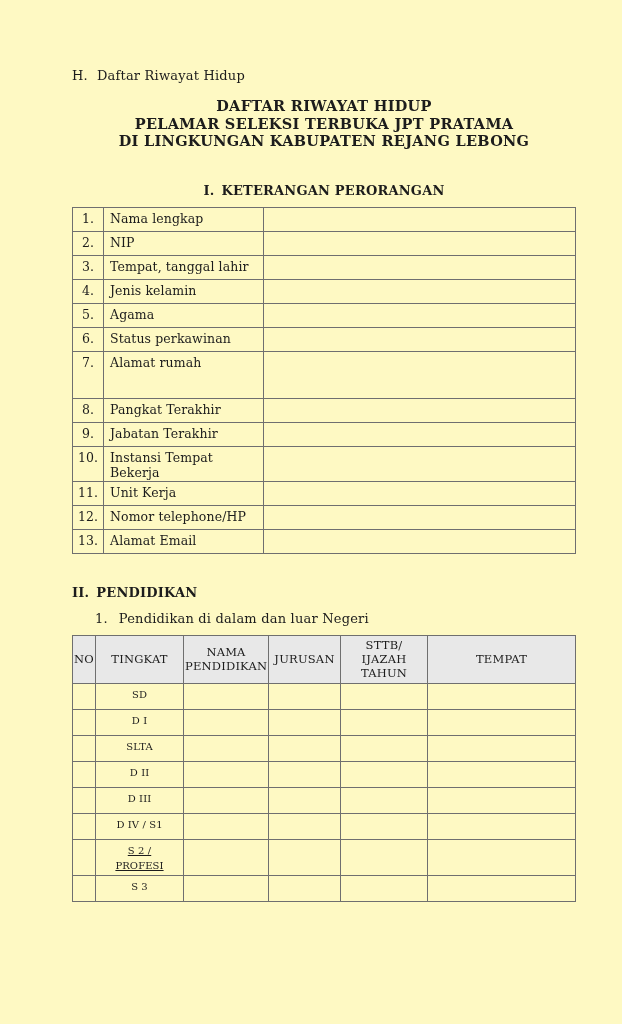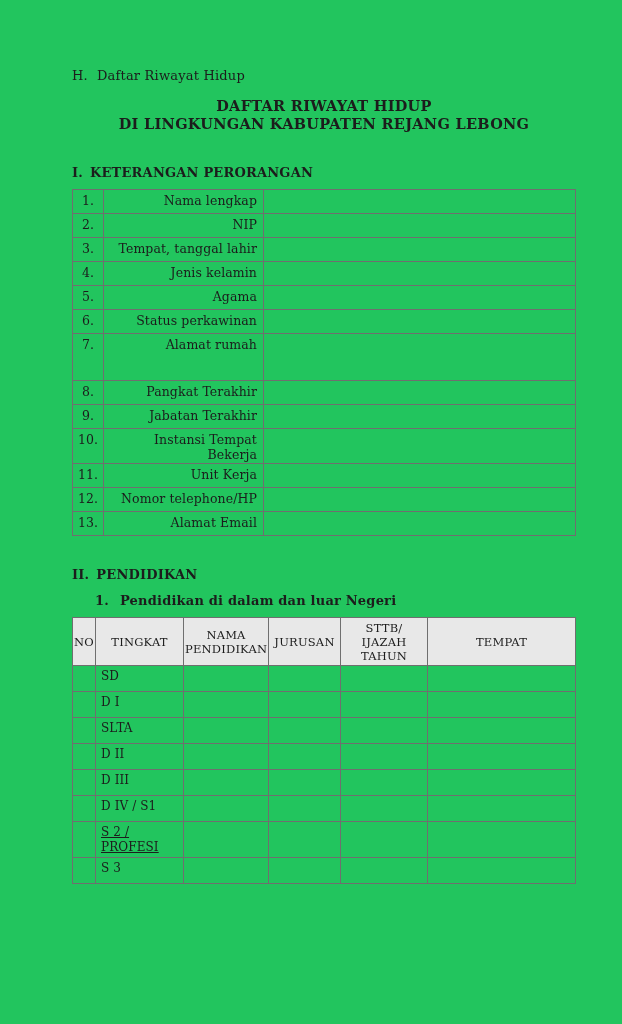--- a/index.html
+++ b/index.html
@@ -11,21 +11,21 @@
     width: 622px;
     height: 1024px;
     font-family: "DejaVu Serif", "Liberation Serif", serif;
     color: #1c1c1c;
     overflow: hidden;
   }
   .page {
     position: relative;
     width: 622px;
     height: 1024px;
-    background: #22c55e;
+    background: #fef9c3;
     box-sizing: border-box;
     padding: 68px 46px 16px 72px;
   }
   .h-note {
     font-size: 13px;
     line-height: 16px;
     letter-spacing: 0.2px;
   }
   .h-note .num { display: inline-block; margin-right: 9px; }
   .doc-title {
@@ -35,27 +35,27 @@
     font-size: 14.5px;
     line-height: 17.5px;
     letter-spacing: 0.3px;
   }
   .sec-heading {
     font-weight: bold;
     font-size: 13px;
     line-height: 16px;
     letter-spacing: 0.2px;
   }
-  .sec-heading-1 { margin-top: 33px; }
+  .sec-heading-1 { margin-top: 33px; text-align: center; }
   .sec-heading-2 { margin-top: 31px; }
   .sec-heading .num { display: inline-block; margin-right: 7px; }
   .sub-heading {
     margin-top: 10px;
     margin-left: 23px;
-    font-weight: bold;
+    font-weight: normal;
     font-size: 13px;
     line-height: 15px;
     letter-spacing: 0.2px;
   }
   .sub-heading .num { display: inline-block; margin-right: 11px; }
 
   table {
     border-collapse: collapse;
     width: 504px;
     table-layout: fixed;
@@ -65,66 +65,67 @@
 
   .personal-table { margin-top: 8px; }
   .personal-table tr { height: 24px; }
   .personal-table tr.tall { height: 47px; }
   .personal-table td {
     font-size: 12.5px;
     line-height: 15px;
     vertical-align: top;
     padding: 3px 6px 1px 6px;
     letter-spacing: 0.1px;
-    text-align: right;
   }
   .personal-table td.no { text-align: center; padding-left: 1px; padding-right: 1px; }
   .personal-table col.c-no { width: 31px; }
   .personal-table col.c-label { width: 160px; }
 
   .edu-table { margin-top: 9px; }
   .edu-table th {
     background: #e8e8e8;
     font-weight: normal;
     font-size: 11.5px;
     line-height: 14px;
     text-align: center;
     vertical-align: middle;
     white-space: pre-line;
     padding: 2px 1px;
     height: 43px;
     letter-spacing: 0.2px;
   }
   .edu-table td {
-    font-size: 12px;
+    font-size: 10px;
     line-height: 15px;
     vertical-align: top;
     padding: 3px 5px 1px 5px;
     white-space: pre-line;
     letter-spacing: 0.1px;
+    text-align: center;
   }
   .edu-table tr.edu-row { height: 26px; }
   .edu-table tr.edu-row.tall { height: 36px; text-decoration: underline; }
   .edu-table col.c1 { width: 23px; }
   .edu-table col.c2 { width: 88px; }
   .edu-table col.c3 { width: 85px; }
   .edu-table col.c4 { width: 72px; }
   .edu-table col.c5 { width: 87px; }
 </style>
 </head>
 <body>
 
 <div class="page">
 
   <div class="h-note">
     <span class="num">H.</span><span>Daftar Riwayat Hidup</span>
   </div>
 
   <div class="doc-title">
     <div>DAFTAR RIWAYAT HIDUP</div>
+    <div>PELAMAR SELEKSI TERBUKA JPT PRATAMA</div>
     <div>DI LINGKUNGAN KABUPATEN REJANG LEBONG</div>
   </div>
 
   <div class="sec-heading sec-heading-1">
     <span class="num">I.</span><span>KETERANGAN PERORANGAN</span>
   </div>
 
   <table class="personal-table">
     <colgroup>
         <col class="c-no">

